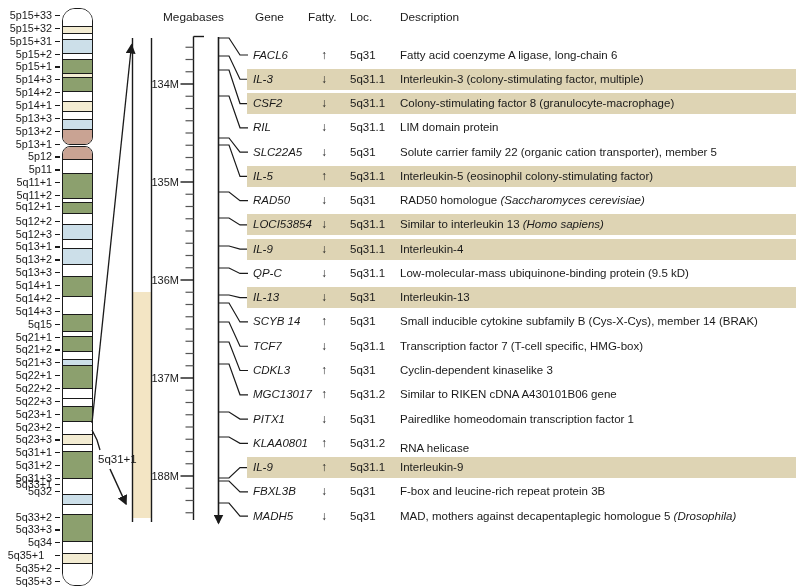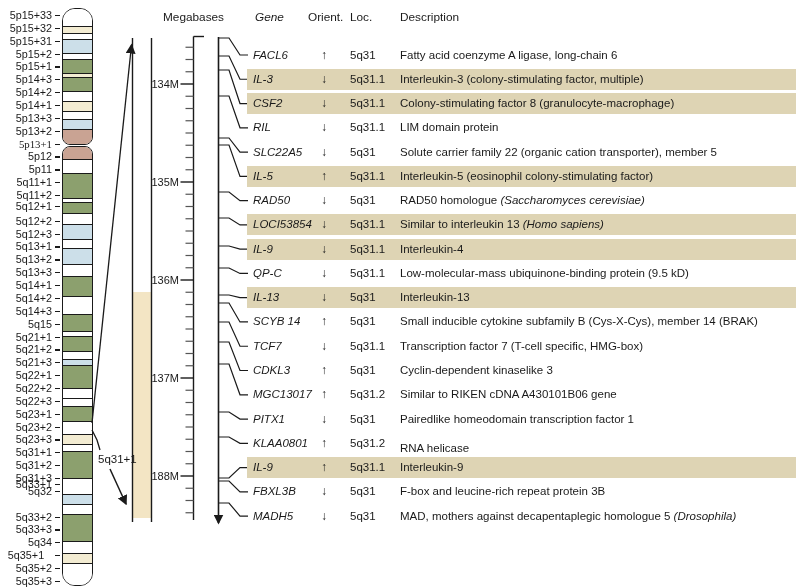--- a/index.html
+++ b/index.html
@@ -27,21 +27,21 @@
   
   #lines{position:absolute;left:0;top:0;pointer-events:none;}
   
   .mtick-label{
     position:absolute;width:40px;text-align:right;font-size:11px;line-height:14px;
   }
   
   #region-label{position:absolute;left:98px;top:452px;font-size:11.5px;line-height:14px;}
   
   .col-header{position:absolute;top:10px;font-size:11.8px;line-height:15px;white-space:nowrap;}
-  .col-header.italic{font-style:italic;}
+  .col-header.italic{}
   
   .row-highlight{position:absolute;left:247px;width:549px;height:21px;}
   .gene-name{position:absolute;left:253px;font-style:italic;font-size:11.5px;line-height:15px;white-space:nowrap;}
   .gene-orient{position:absolute;left:314px;width:20px;text-align:center;font-size:12px;line-height:15px;}
   .gene-loc{position:absolute;left:350px;font-size:11.5px;line-height:15px;white-space:nowrap;}
   .gene-desc{position:absolute;left:400px;font-size:11.5px;line-height:15px;white-space:nowrap;}
   .gene-desc .it{font-style:italic;}
 </style>
 </head>
 <body>
@@ -52,21 +52,21 @@
       <div class="chrom-label" style="top: 10px;">5p15+33<span class="dash"></span></div>
       <div class="chrom-label" style="top: 22.86px;">5p15+32<span class="dash"></span></div>
       <div class="chrom-label" style="top: 35.72px;">5p15+31<span class="dash"></span></div>
       <div class="chrom-label" style="top: 48.58px;">5p15+2<span class="dash"></span></div>
       <div class="chrom-label" style="top: 61.44px;">5p15+1<span class="dash"></span></div>
       <div class="chrom-label" style="top: 74.3px;">5p14+3<span class="dash"></span></div>
       <div class="chrom-label" style="top: 87.16px;">5p14+2<span class="dash"></span></div>
       <div class="chrom-label" style="top: 100.02px;">5p14+1<span class="dash"></span></div>
       <div class="chrom-label" style="top: 112.88px;">5p13+3<span class="dash"></span></div>
       <div class="chrom-label" style="top: 125.74px;">5p13+2<span class="dash"></span></div>
-      <div class="chrom-label" style="top: 138.6px; font-family: Liberation Serif, serif;">5p13+1<span class="dash"></span></div>
+      <div class="chrom-label" style="top: 138.6px;">5p13+1<span class="dash"></span></div>
       <div class="chrom-label" style="top: 151.46px;">5p12<span class="dash"></span></div>
       <div class="chrom-label" style="top: 164.32px;">5p11<span class="dash"></span></div>
       <div class="chrom-label" style="top: 177.18px;">5q11+1<span class="dash"></span></div>
       <div class="chrom-label" style="top: 190.04px;">5q11+2<span class="dash"></span></div>
       <div class="chrom-label" style="top: 201px;">5q12+1<span class="dash"></span></div>
       <div class="chrom-label" style="top: 215.76px;">5q12+2<span class="dash"></span></div>
       <div class="chrom-label" style="top: 228.62px;">5q12+3<span class="dash"></span></div>
       <div class="chrom-label" style="top: 241.48px;">5q13+1<span class="dash"></span></div>
       <div class="chrom-label" style="top: 254.34px;">5q13+2<span class="dash"></span></div>
       <div class="chrom-label" style="top: 267.2px;">5q13+3<span class="dash"></span></div>
@@ -235,21 +235,21 @@
       <div class="mtick-label" style="left: 139px; top: 175px;">135M</div>
       <div class="mtick-label" style="left: 139px; top: 273px;">136M</div>
       <div class="mtick-label" style="left: 139px; top: 371px;">137M</div>
       <div class="mtick-label" style="left: 139px; top: 469px;">188M</div>
     </div>
 
   <div id="region-label">5q31+1</div>
 
   <div class="col-header" style="left:163px;">Megabases</div>
   <div class="col-header italic" style="left:255px;">Gene</div>
-  <div class="col-header" style="left:308px;">Orient.</div>
+  <div class="col-header" style="left:308px;">Fatty.</div>
   <div class="col-header" style="left:350px;">Loc.</div>
   <div class="col-header" style="left:400px;">Description</div>
 
   <div id="rows">
       <div class="gene-name" style="top: 47.5px;">FACL6</div>
       <div class="gene-orient" style="top: 47.5px;">↑</div>
       <div class="gene-loc" style="top: 47.5px;">5q31</div>
       <div class="gene-desc" style="top: 47.5px;">Fatty acid coenzyme A ligase, long-chain 6</div>
       <div class="row-highlight" style="top: 68.77px; background: rgb(222, 212, 180);"></div>
       <div class="gene-name" style="top: 71.77px;">IL-3</div>

